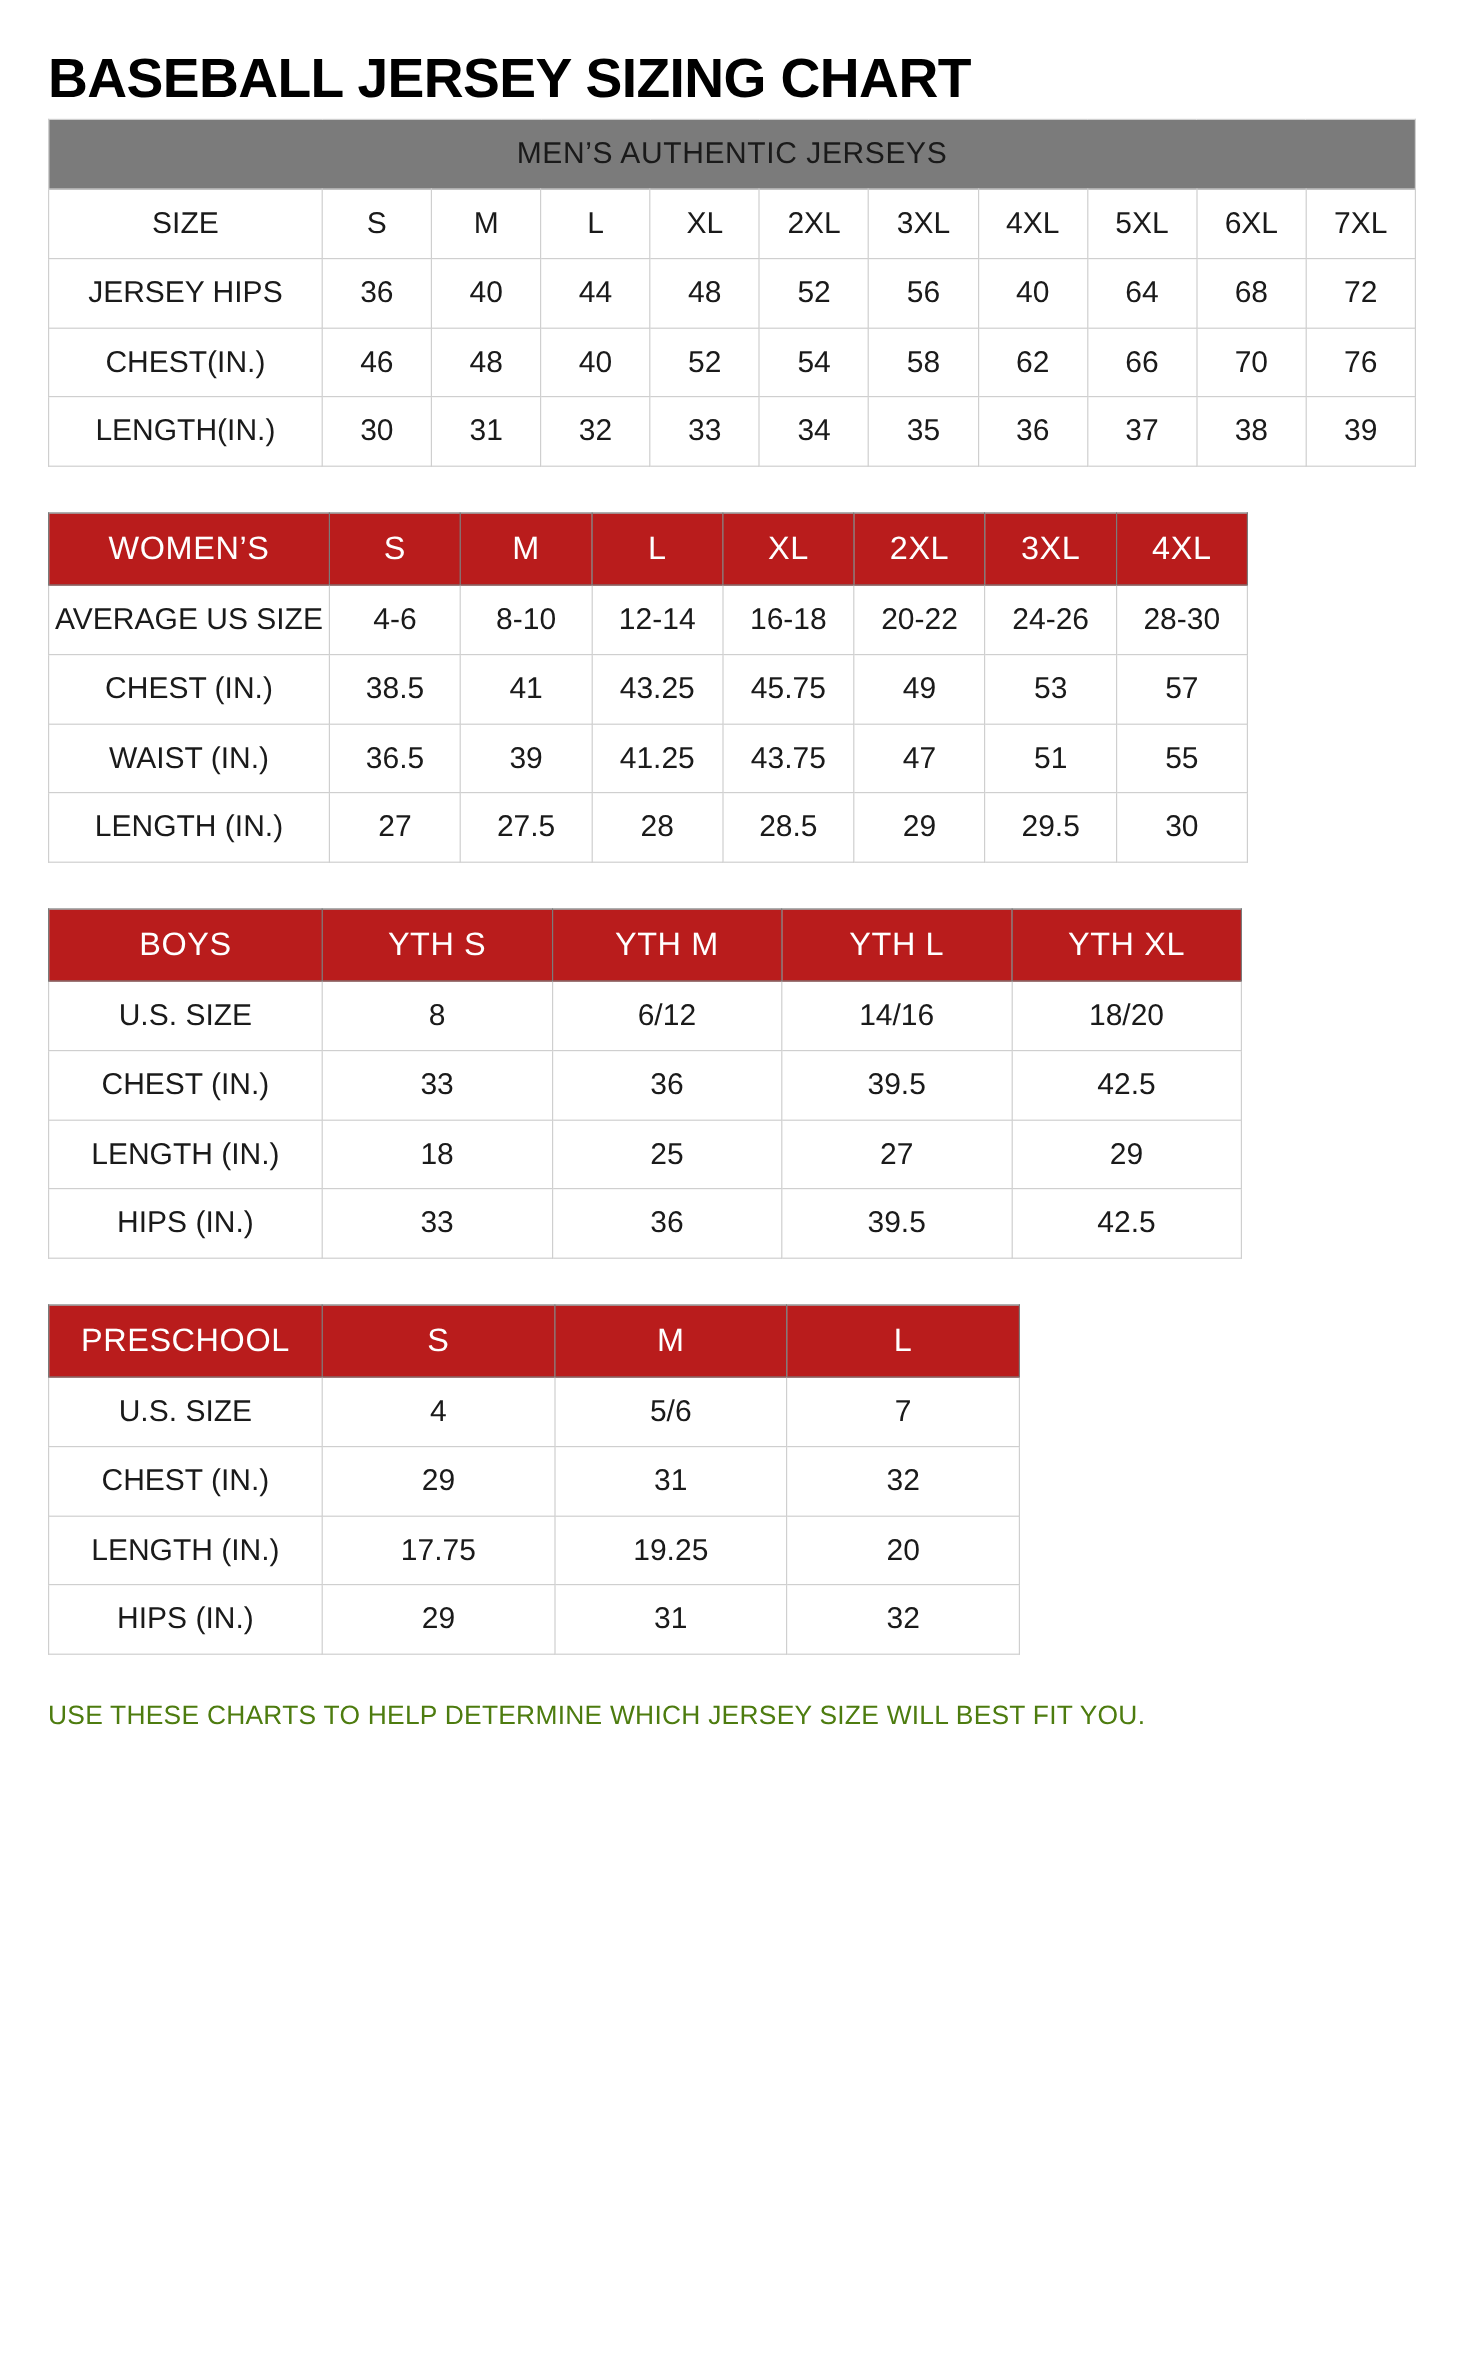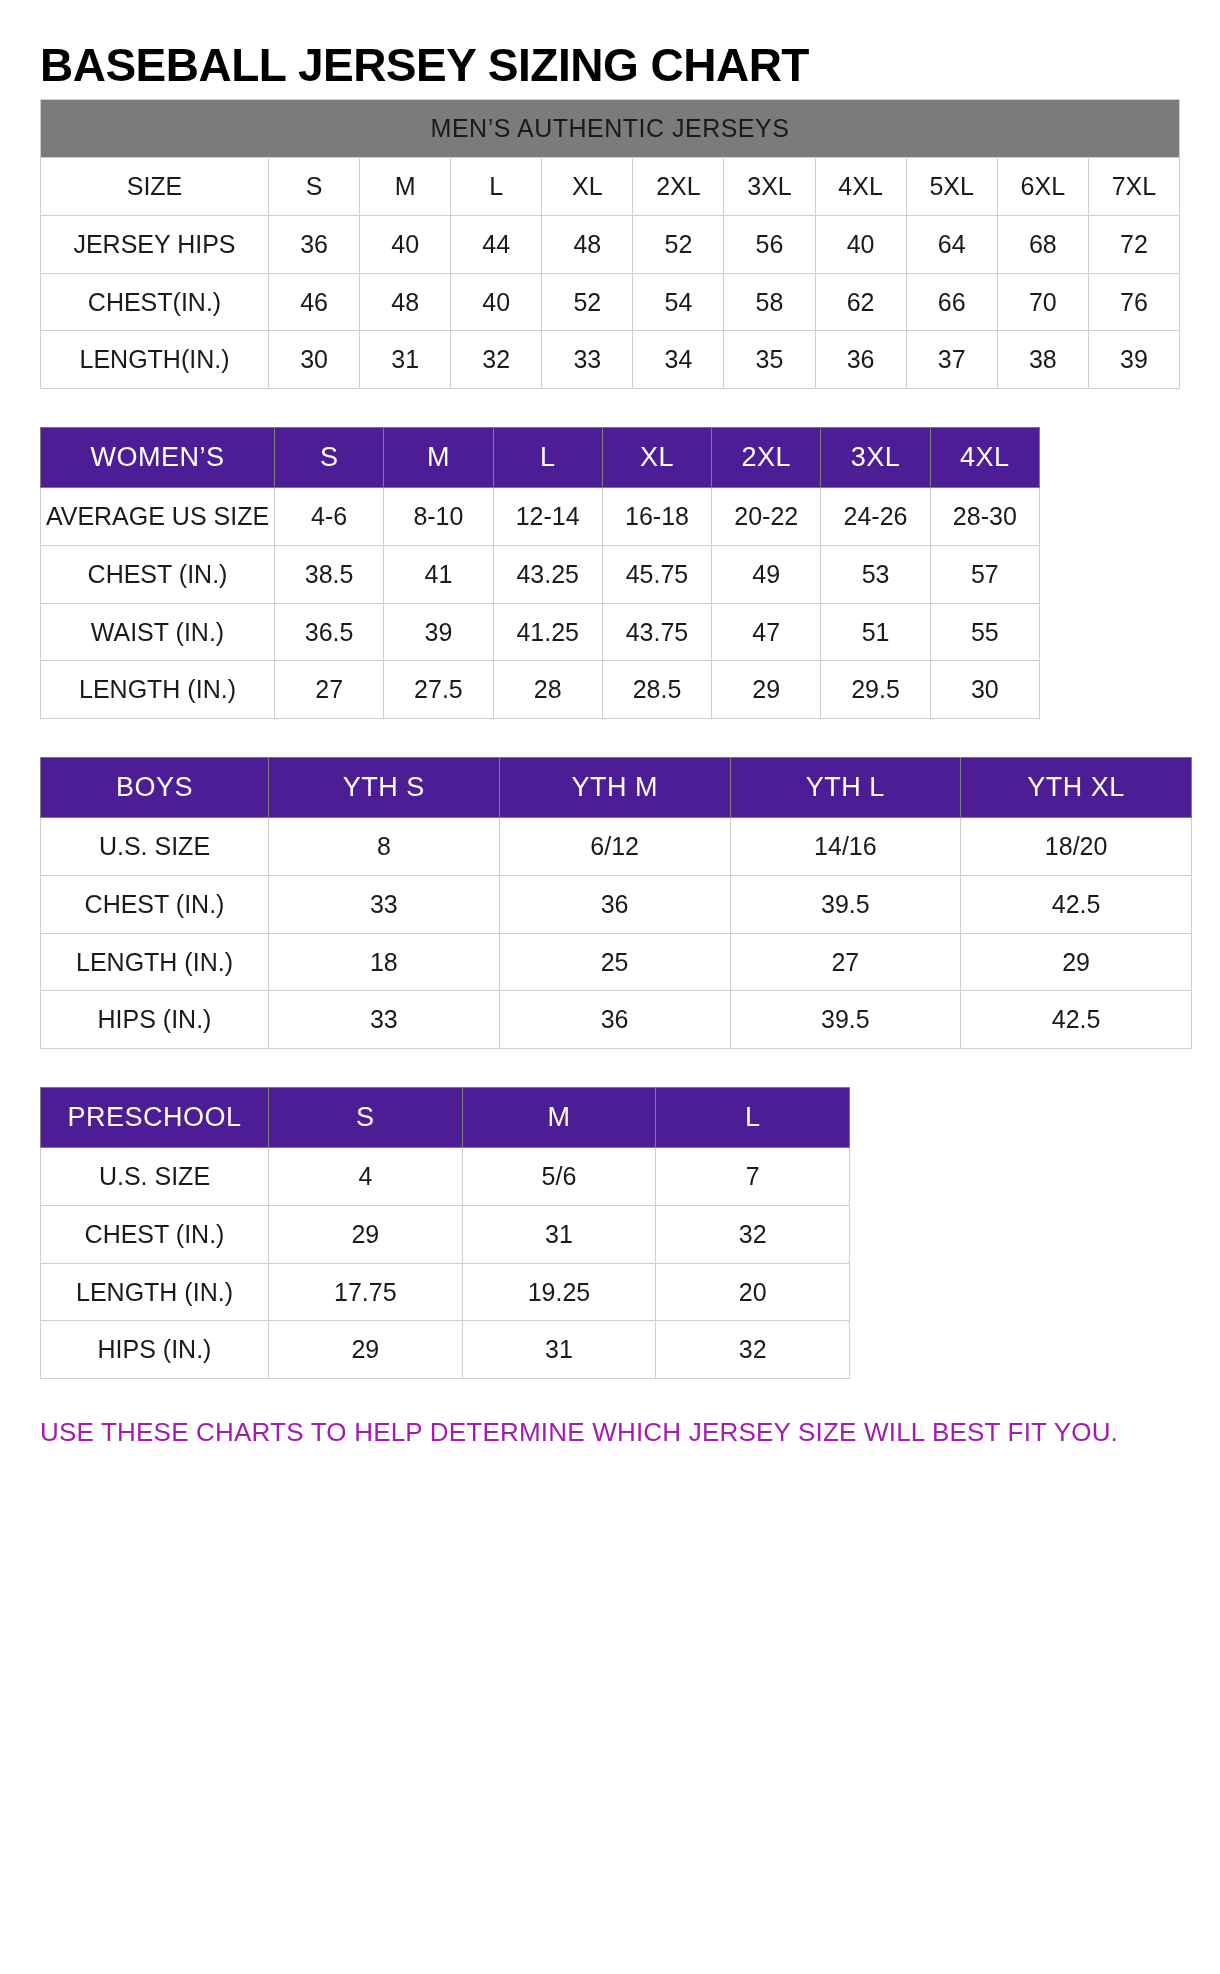--- a/index.html
+++ b/index.html
@@ -48,43 +48,43 @@
   }
   .hdr-band td {
     background: #7b7b7b;
     color: #ffffff;
     border: 1px solid #7b7b7b;
     font-size: 30px;
     padding: 20px 6px;
     letter-spacing: 0.5px;
   }
   .hdr-cell {
-    background: #4c1d95;
+    background: #b91c1c;
     color: #ffffff !important;
     border: 1px solid #7b7b7b !important;
     font-size: 27px !important;
     letter-spacing: 0.5px;
   }
   .rowlabel {
     font-size: 25px;
   }
   .small-val { font-size: 24px; }
   .footer-note {
-    color: #a21caf;
-    font-size: 26px;
+    color: #4d7c0f;
+    font-size: 22px;
     margin-top: 6px;
     padding-bottom: 24px;
     letter-spacing: 0.2px;
   }
   
   table.men { width: 1140px; }
   table.men col.lbl { width: 228px; }
   table.women { width: 1000px; }
   table.women col.lbl { width: 234px; }
-  table.boys { width: 1152px; }
+  table.boys { width: 995px; }
   table.boys col.lbl { width: 228px; }
   table.pre { width: 810px; }
   table.pre col.lbl { width: 228px; }
   .two-line { line-height: 1.1; }
 </style>
 </head>
 <body>
 
 <div class="page">
 

